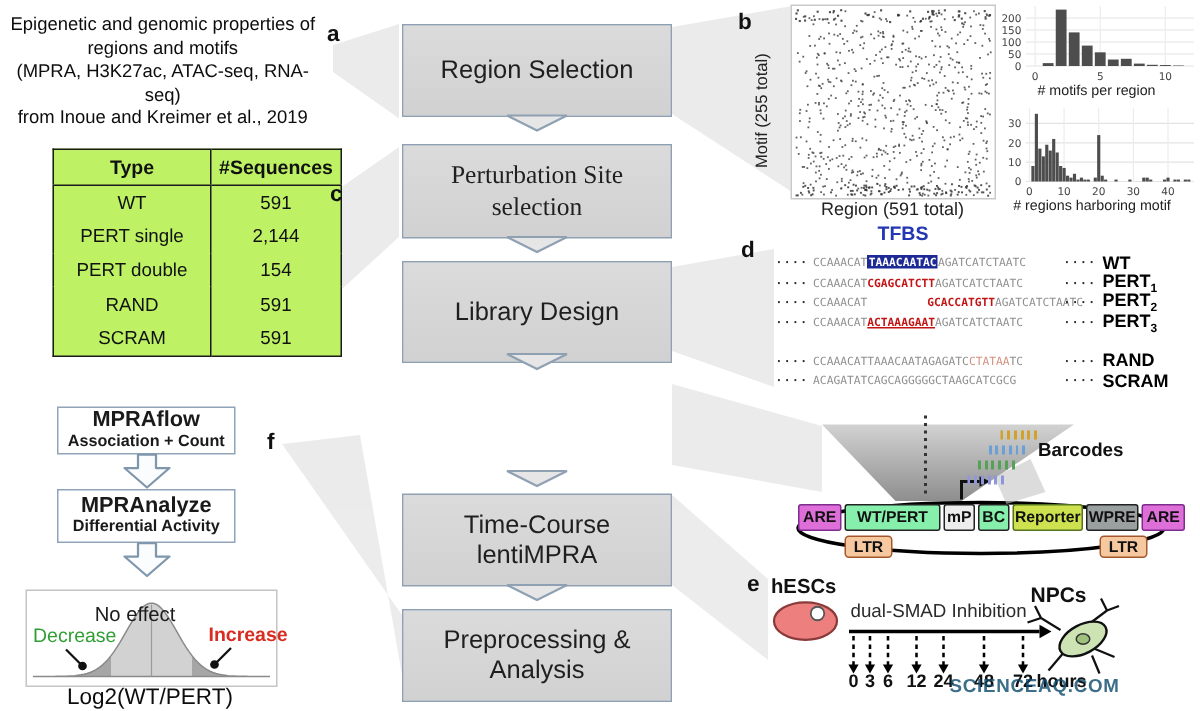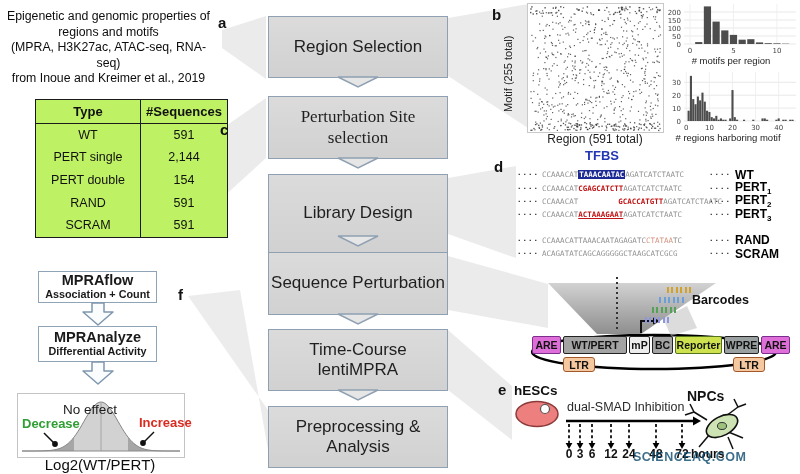--- a/index.html
+++ b/index.html
@@ -48,21 +48,21 @@
   .sq-dots{color:#2b2b2b;font-weight:bold;letter-spacing:1px;margin-right:3px;}
   .sq-dots2{color:#2b2b2b;font-weight:bold;letter-spacing:1px;margin:0 4px 0 2px;}
   .m-wt{color:#fff;font-weight:bold;padding:0 1px;}
   .m-pert{font-weight:bold;}
   .seq-name{font-family:"Liberation Sans",sans-serif;font-size:12px;font-weight:bold;color:#000;}
   .seq-name sub{font-size:8px;}
 
   
   #construct{left:532px;top:336px;display:flex;gap:2px;z-index:3;}
   .el{border:1.3px solid #222;height:16px;display:flex;align-items:center;justify-content:center;
-      font-size:10.5px;font-weight:bold;border-radius:2px;background:#a3a3a3;box-sizing:content-box;z-index:3;}
+      font-size:10.5px;font-weight:bold;border-radius:2px;background:#86efac;box-sizing:content-box;z-index:3;}
   .el.are{border-color:#7c2d8e;}
   .el.reporter{border-color:#55721c;}
   .el.mp{background:#ededed;}
   .ltr{position:absolute;width:30px;height:13px;border:1.3px solid #a3582b;border-radius:3px;
        font-size:10.5px;font-weight:bold;display:flex;align-items:center;justify-content:center;z-index:3;}
   .bstrip{position:absolute;width:25px;height:6px;z-index:3;}
   #bcLab{left:692px;top:293px;font-size:12.5px;font-weight:600;color:#111;}
 
   
   #eHesc{left:514px;top:383px;font-size:13.5px;font-weight:600;}
@@ -70,21 +70,21 @@
   #eTreat{left:567px;top:400px;font-size:12.5px;color:#2b2b2b;}
   .tlab{position:absolute;top:447px;width:20px;text-align:center;font-size:12px;font-weight:600;z-index:2;}
   #eUnit{left:691px;top:447px;font-size:12px;font-weight:600;z-index:2;}
 
   
   .fbox{position:absolute;left:38px;width:119px;border:1.5px solid #90a4b8;background:#fff;
         text-align:center;display:flex;flex-direction:column;align-items:center;justify-content:center;box-sizing:border-box;}
   .fbox .t1{font-size:14.5px;font-weight:600;color:#1a1a1a;line-height:1.1;}
   .fbox .t2{font-size:10.8px;font-weight:600;color:#1a1a1a;line-height:1.2;}
   #curvePanel{left:17px;top:393px;width:166px;height:63px;border:1px solid #c4c4c4;background:#fff;}
-  #fDec{left:8px;top:416px;font-size:13px;font-weight:bold;z-index:2;padding-left:14px;}
+  #fDec{left:8px;top:416px;font-size:13px;font-weight:normal;z-index:2;padding-left:14px;}
   #fInc{left:139px;top:415px;font-size:13px;font-weight:bold;z-index:2;}
   #fNo{left:48px;top:402px;width:84px;text-align:center;font-size:13.5px;color:#1c1c1c;z-index:2;}
   #fX{left:35px;top:456px;width:130px;text-align:center;font-size:15px;color:#0d0d0d;}
 
   #watermark{left:633px;top:450px;font-size:12.5px;font-weight:bold;letter-spacing:0.5px;
              color:#0c4a6e;opacity:.8;z-index:4;}
 </style>
 </head>
 <body>
 
@@ -137,22 +137,21 @@
       <tr>
           <td>SCRAM</td>
           <td>591</td>
         </tr>
     </tbody>
   </table>
   <div class="lbl" style="left:220px;top:121px;">c</div>
 
   <div class="fc-box" style="top:16px;height:62px;">Region Selection</div>
   <div class="fc-box" style="top:96px;height:63px;font-family:Liberation Serif, serif;">Perturbation Site selection</div>
-  <div class="fc-box" style="top:174px;height:79px;">Library Design</div>
-  <div class="fc-box" style="top:252px;height:63px;">Sequence Perturbation</div>
+  <div class="fc-box" style="top:174px;height:68px;">Library Design</div>
   <div class="fc-box" style="top:329px;height:62px;">Time-Course lentiMPRA</div>
   <div class="fc-box" style="top:406px;height:62px;">Preprocessing &amp; Analysis</div>
   <svg class="chev" style="top:75px;" width="44" height="15">
       <polygon points="2,2 22,12 42,2" fill="#e6e6e6" stroke="#8fa0b2" stroke-width="1.4"></polygon>
     </svg>
   <svg class="chev" style="top:156px;" width="44" height="15">
       <polygon points="2,2 22,12 42,2" fill="#e6e6e6" stroke="#8fa0b2" stroke-width="1.4"></polygon>
     </svg>
   <svg class="chev" style="top:234px;" width="44" height="15">
       <polygon points="2,2 22,12 42,2" fill="#e6e6e6" stroke="#8fa0b2" stroke-width="1.4"></polygon>

